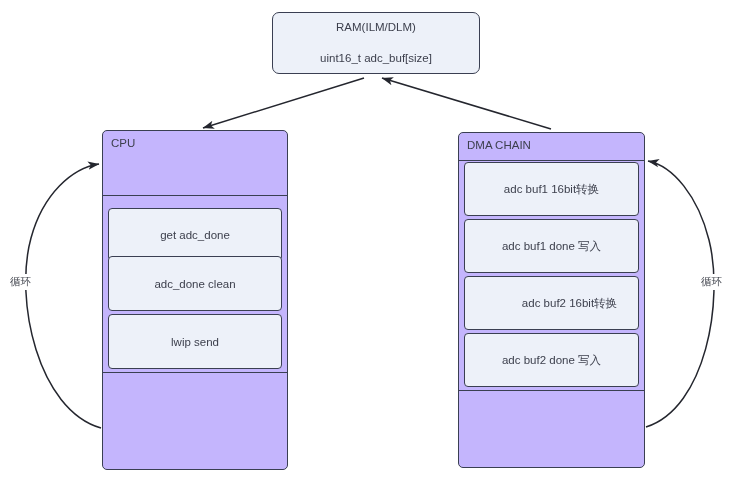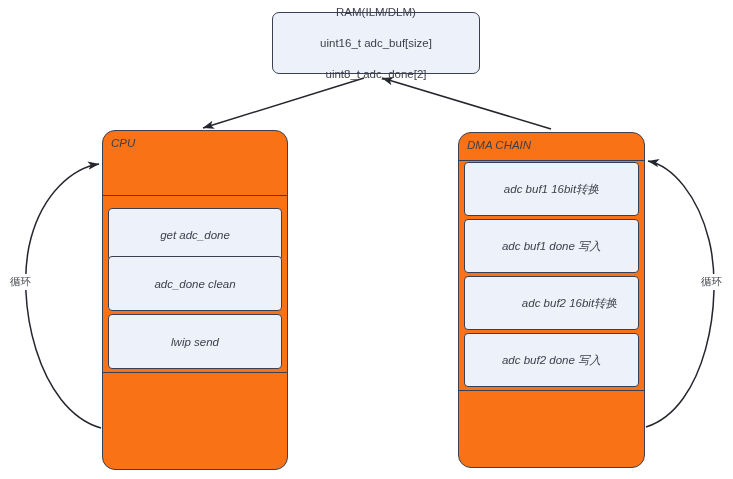--- a/index.html
+++ b/index.html
@@ -42,26 +42,25 @@
   }
   .ram-line {
     font-size: 11.5px;
     line-height: 15px;
     color: #3c3f4c;
     white-space: nowrap;
   }
   
   .col-box {
     box-sizing: border-box;
-    background: #f97316;
+    background: #c4b5fd;
     border: 1.6px solid #3a3f52;
-    border-radius: 13px;
+    border-radius: 5px;
     position: absolute;
     overflow: hidden;
-    font-style: italic;
   }
   .cpu-box {
     left: 102px;
     top: 130px;
     width: 186px;
     height: 340px;
   }
   .dma-box {
     left: 458px;
     top: 132px;
@@ -131,21 +130,20 @@
   <path d="M 551 129 L 382 78" fill="none" stroke="#24262e" stroke-width="1.5" marker-end="url(#arrowhead)"></path>
 
   <path d="M 101 428 C 38 410 14 300 31 238 C 43 194 72 168 99 164" fill="none" stroke="#24262e" stroke-width="1.5" marker-end="url(#arrowhead)"></path>
 
   <path d="M 646 427 C 706 408 724 300 709 240 C 698 196 673 166 648 161" fill="none" stroke="#24262e" stroke-width="1.5" marker-end="url(#arrowhead)"></path>
 </svg>
 
 <div class="block ram-box">
   <div class="ram-line">RAM(ILM/DLM)</div>
   <div class="ram-line">uint16_t adc_buf[size]</div>
-  <div class="ram-line">uint8_t adc_done[2]</div>
 </div>
 
 <div class="col-box cpu-box">
   <div class="col-header cpu-header">CPU</div>
   <div class="header-rule" style="top:64px;"></div>
 
   <div class="step" style="top:67px;  height:53px;margin-top:10px;">get adc_done</div>
   <div class="step" style="top:125px; height:55px;">adc_done clean</div>
   <div class="step" style="top:183px; height:55px;">lwip send</div>
   <div class="header-rule" style="top:241px;"></div>

